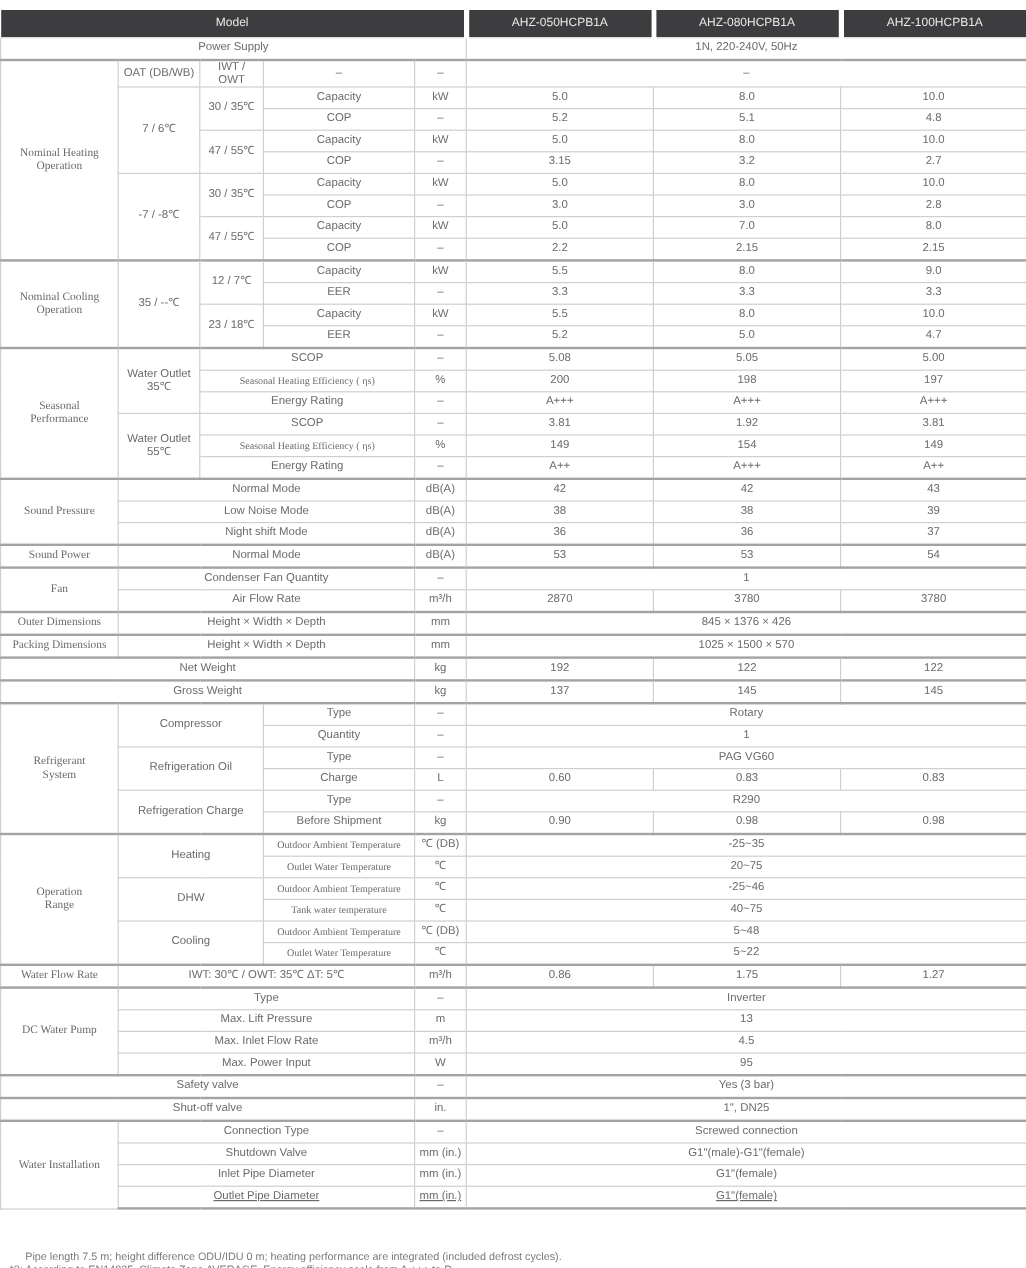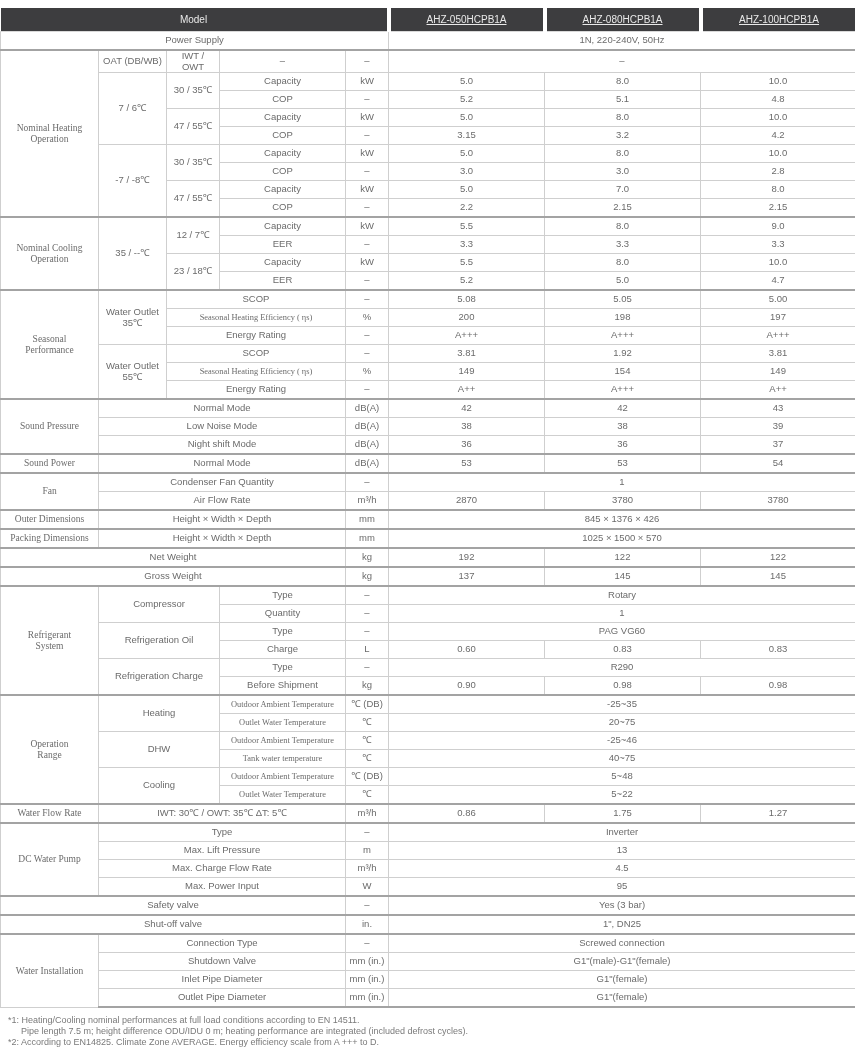--- a/index.html
+++ b/index.html
@@ -4,27 +4,27 @@
 <style>
   html,body{margin:0;padding:0;width:855px;height:1057px;background:#ffffff;overflow:hidden;
     font-family:"Liberation Sans", sans-serif;}
   .wrap{padding-top:8px;}
   table{border-collapse:collapse;table-layout:fixed;width:855px;}
   td{border:1px solid #cfcfcf;height:17px;padding:0 3px;text-align:center;vertical-align:middle;
      font-size:9.5px;color:#6b6b6b;line-height:1.12;overflow:hidden;}
   td.hdr{background:#3d3d3f;color:#e9e9e9;font-size:10px;height:23px;border:none;
      border-bottom:1px solid #d9d9d9;text-align:center;}
   td.hdrm{background:#3d3d3f;color:#e9e9e9;font-size:10px;height:23px;border:none;
-     border-bottom:1px solid #d9d9d9;border-left:4px solid #ffffff;text-decoration:underline;}
+     border-bottom:1px solid #d9d9d9;border-left:4px solid #ffffff;}
   td.sec{color:#6b6b6b;font-family:Liberation Serif, serif;}
   td.fs8{font-size:8.4px;font-family:Liberation Serif, serif;}
   tr.sep td{border-top:2px solid #a3a3a3;}
-  tr.last td{border-bottom:2px solid #a3a3a3;}
+  tr.last td{border-bottom:2px solid #a3a3a3;text-decoration:underline;}
   .notes{padding:7px 0 0 8px;font-size:9px;color:#7a7a7a;line-height:11px;}
-  .notes .indent{padding-left:13px;}
+  .notes .indent{padding-left:13px;margin-top:27px;}
 </style>
 </head>
 <body>
 
 <div class="wrap">
   <table>
     <colgroup>
         <col style="width: 98px;">
         <col style="width: 68px;">
         <col style="width: 53px;">
@@ -75,21 +75,21 @@
           <td class="unit">kW</td>
           <td class="val">5.0</td>
           <td class="val">8.0</td>
           <td class="val">10.0</td>
         </tr>
         <tr>
           <td class="lbl">COP</td>
           <td class="unit">–</td>
           <td class="val">3.15</td>
           <td class="val">3.2</td>
-          <td class="val">4.2</td>
+          <td class="val">2.7</td>
         </tr>
         <tr>
           <td rowspan="4" class="lbl">-7 / -8℃</td>
           <td rowspan="2" class="lbl">30 / 35℃</td>
           <td class="lbl">Capacity</td>
           <td class="unit">kW</td>
           <td class="val">5.0</td>
           <td class="val">8.0</td>
           <td class="val">10.0</td>
         </tr>
@@ -346,21 +346,21 @@
           <td colspan="3" class="lbl">Type</td>
           <td class="unit">–</td>
           <td colspan="3" class="val">Inverter</td>
         </tr>
         <tr>
           <td colspan="3" class="lbl">Max. Lift Pressure</td>
           <td class="unit">m</td>
           <td colspan="3" class="val">13</td>
         </tr>
         <tr>
-          <td colspan="3" class="lbl">Max. Charge Flow Rate</td>
+          <td colspan="3" class="lbl">Max. Inlet Flow Rate</td>
           <td class="unit">m³/h</td>
           <td colspan="3" class="val">4.5</td>
         </tr>
         <tr>
           <td colspan="3" class="lbl">Max. Power Input</td>
           <td class="unit">W</td>
           <td colspan="3" class="val">95</td>
         </tr>
         <tr class="sep">
           <td colspan="4" class="lbl">Safety valve</td>
@@ -390,18 +390,17 @@
         </tr>
         <tr class="last">
           <td colspan="3" class="lbl">Outlet Pipe Diameter</td>
           <td class="unit">mm (in.)</td>
           <td colspan="3" class="val">G1"(female)</td>
         </tr>
       </tbody>
   </table>
   <div class="notes">
     <div>
-        <div>*1: Heating/Cooling nominal performances at full load conditions according to EN 14511.</div>
         <div class="indent">Pipe length 7.5 m; height difference ODU/IDU 0 m; heating performance are integrated (included defrost cycles).</div>
         <div>*2: According to EN14825. Climate Zone AVERAGE. Energy efficiency scale from A +++ to D.</div>
       </div>
   </div>
 </div>
 
 </body></html>

